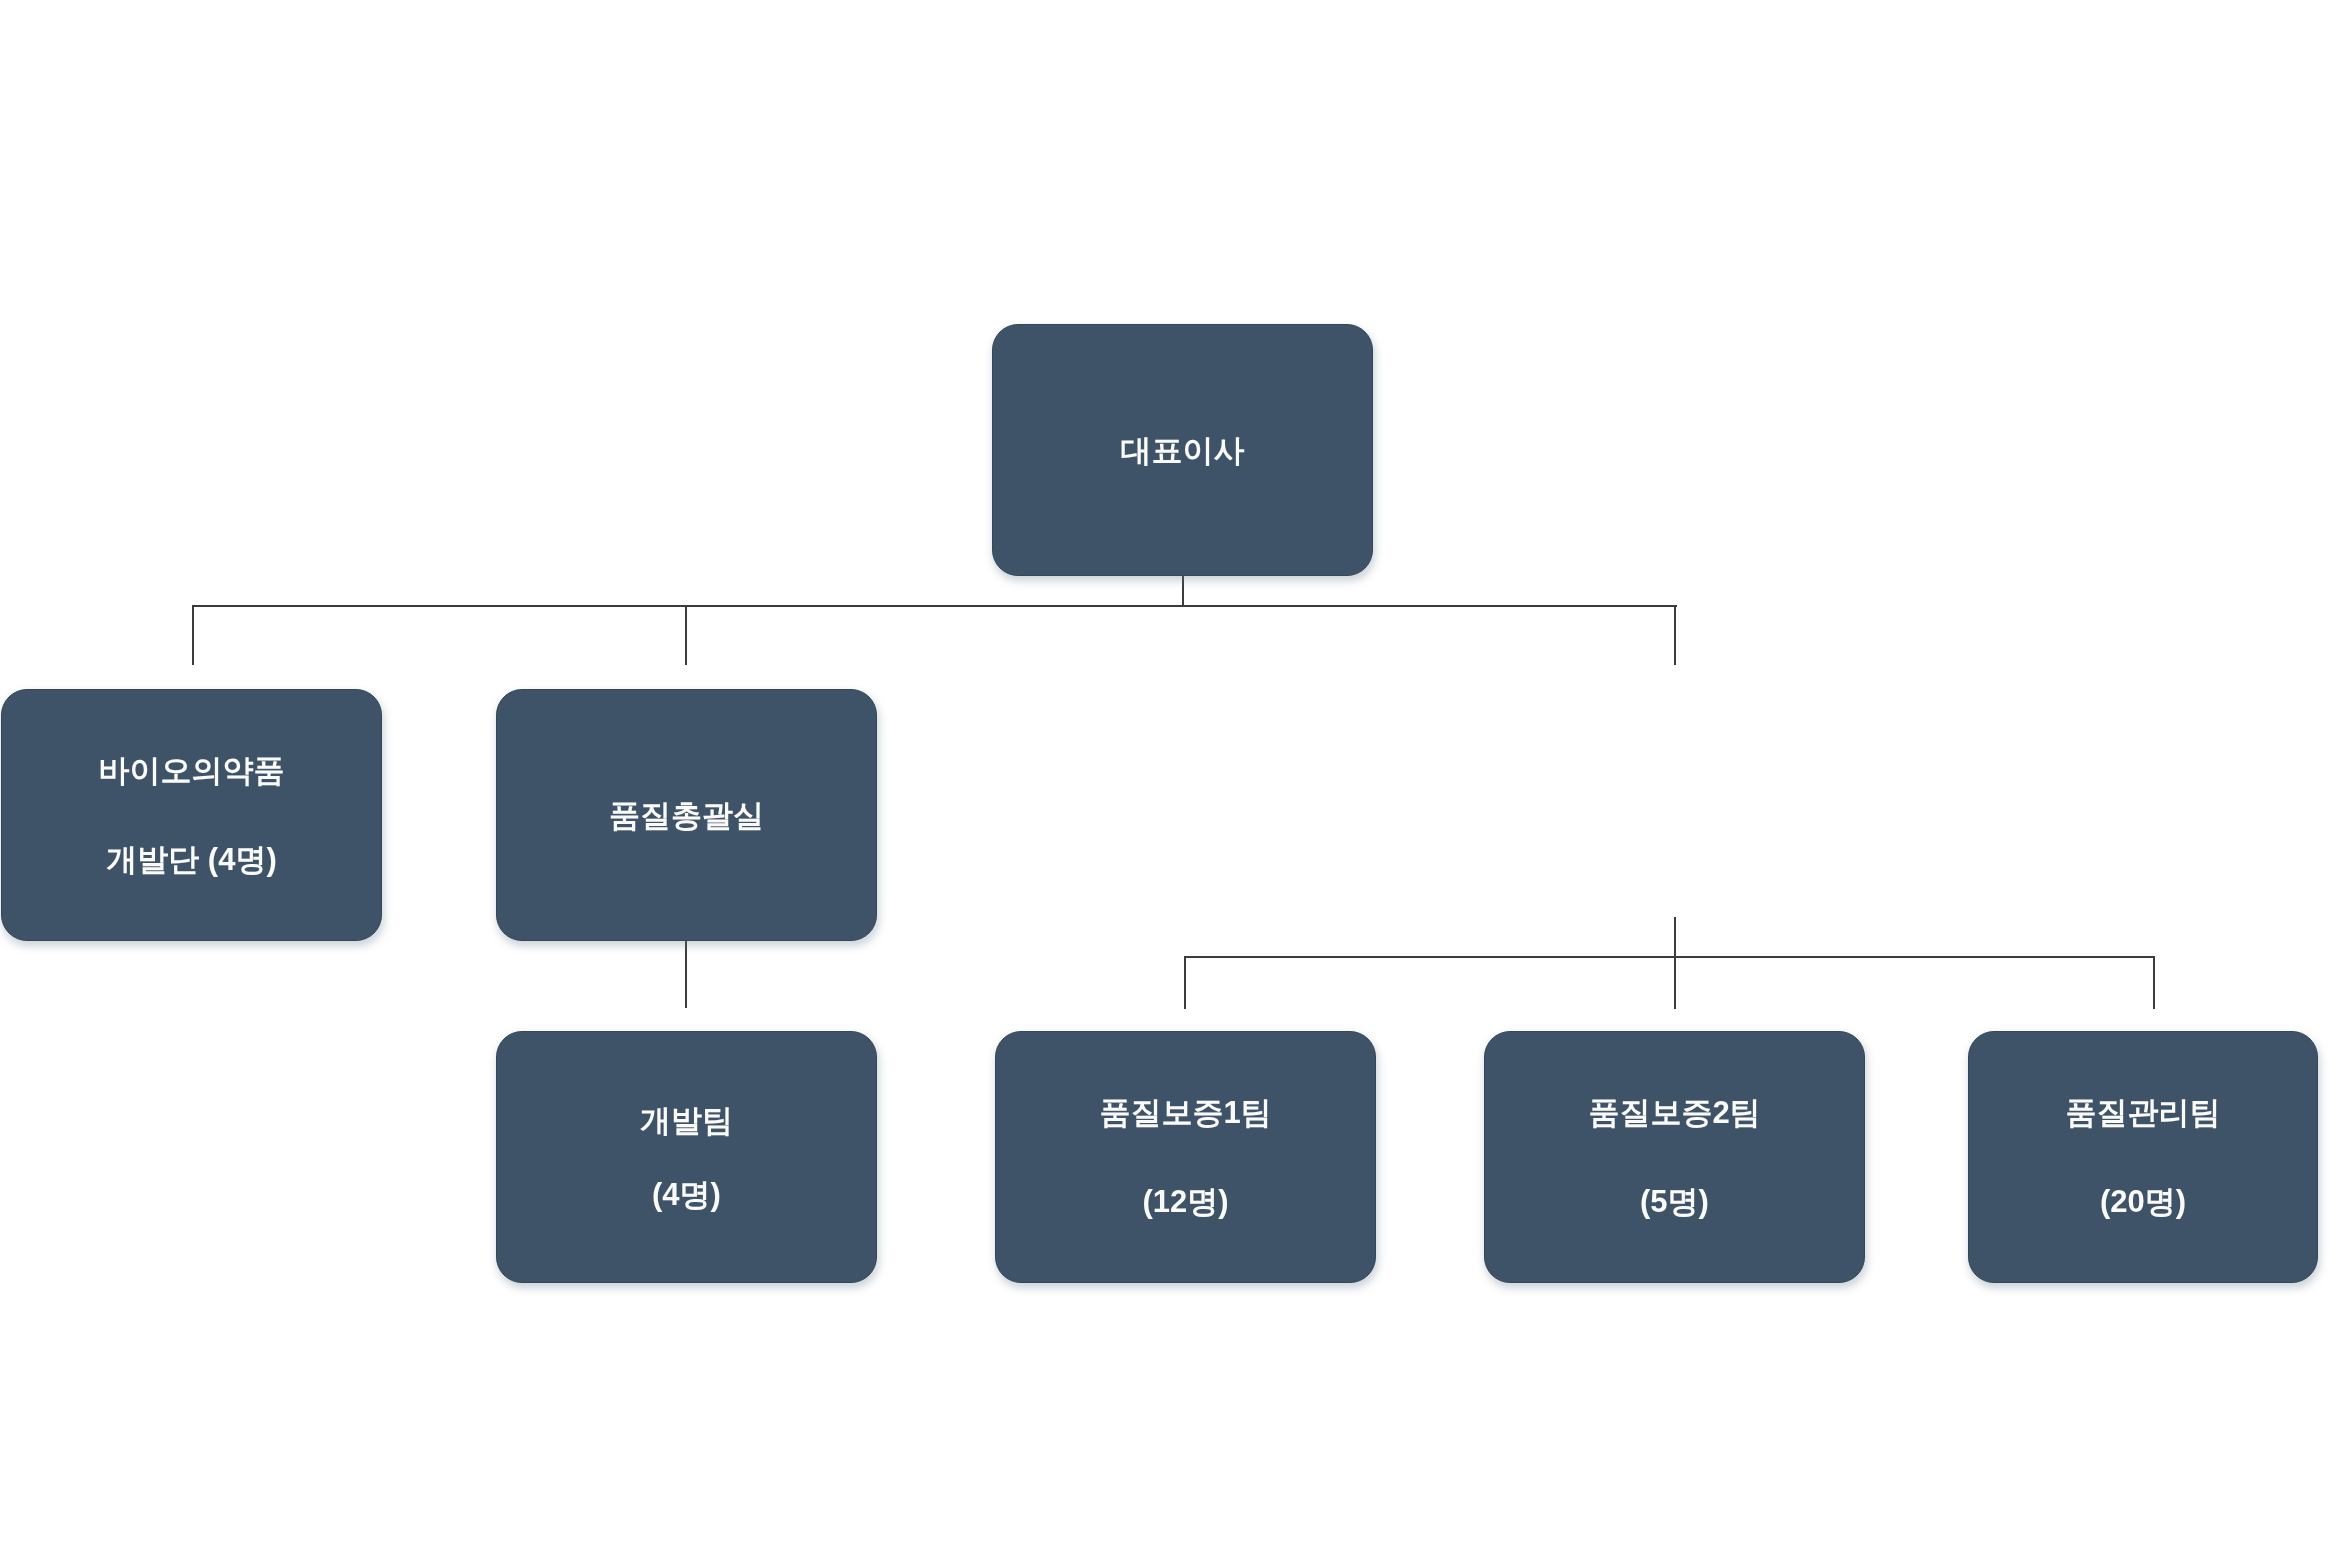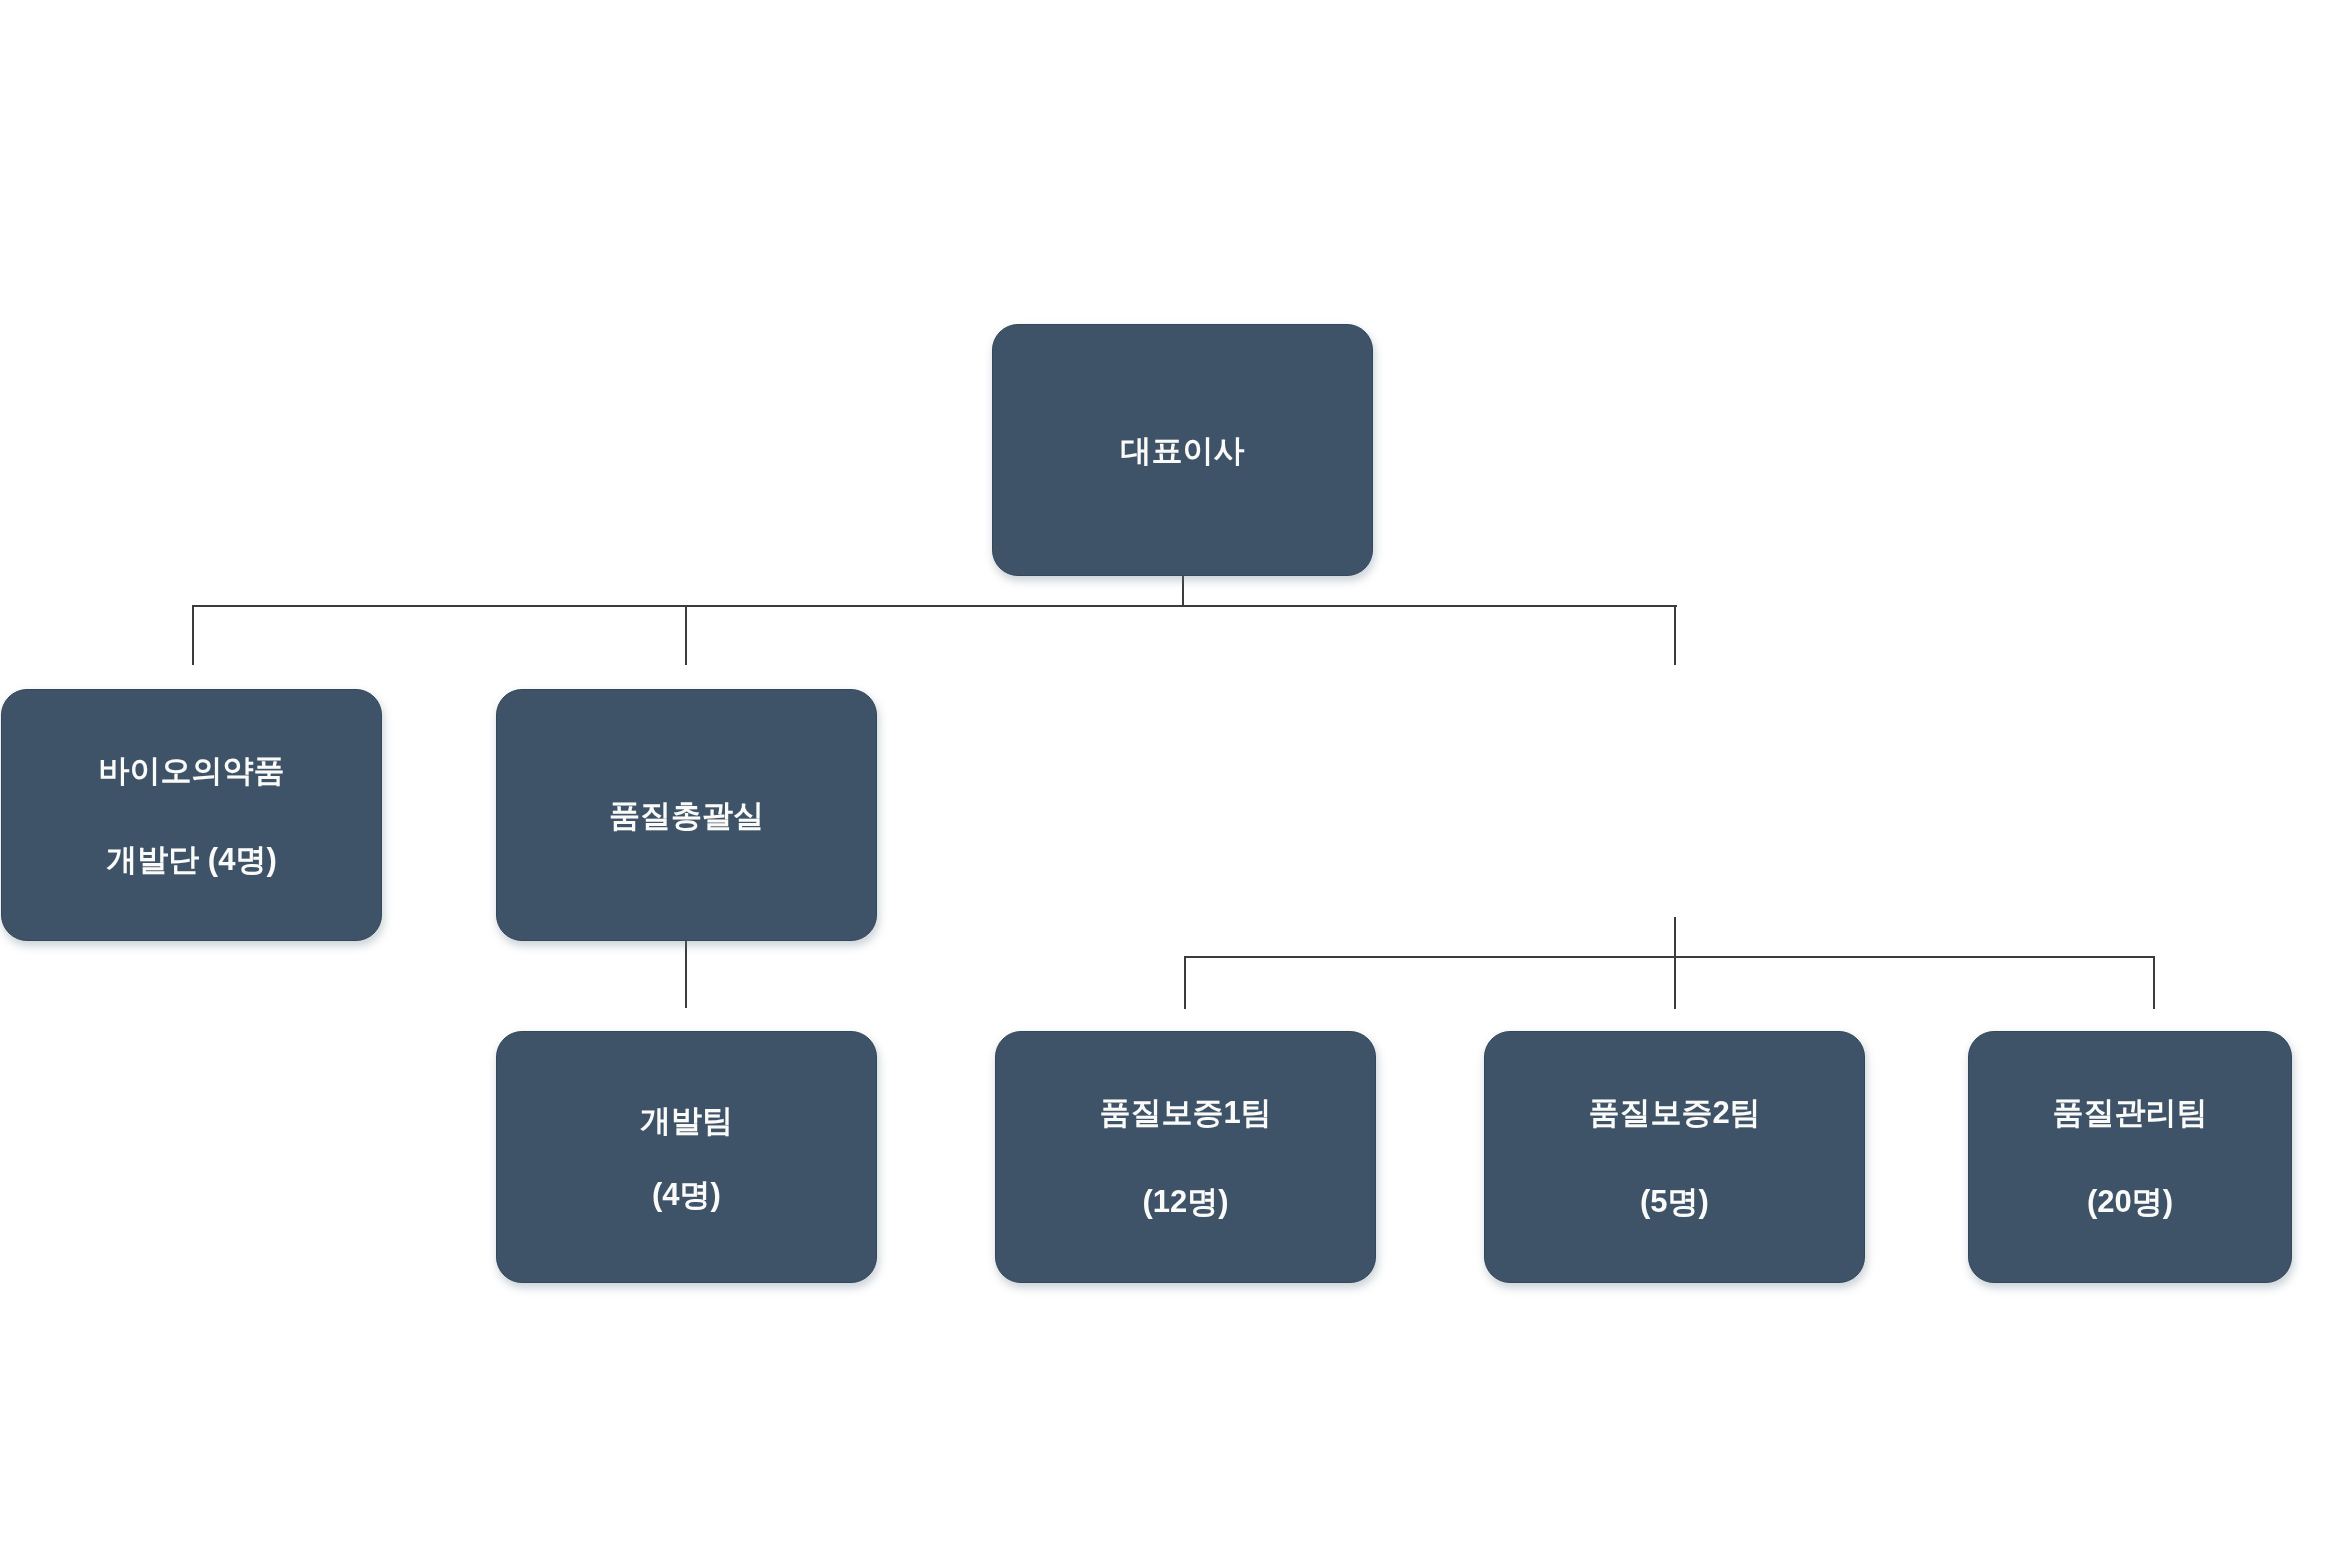--- a/index.html
+++ b/index.html
@@ -83,19 +83,19 @@
   <div class="node" style="left:995px; top:1007px;">
     <div class="line">품질보증1팀</div>
     <div class="line">(12명)</div>
   </div>
 
   <div class="node" style="left:1484px; top:1007px;">
     <div class="line">품질보증2팀</div>
     <div class="line">(5명)</div>
   </div>
 
-  <div class="node" style="left:1968px; top:1007px; width:324px;">
+  <div class="node" style="left:1968px; top:1007px; width:350px;">
     <div class="line">품질관리팀</div>
     <div class="line">(20명)</div>
   </div>
 
 </div>
 
 
 </body></html>

